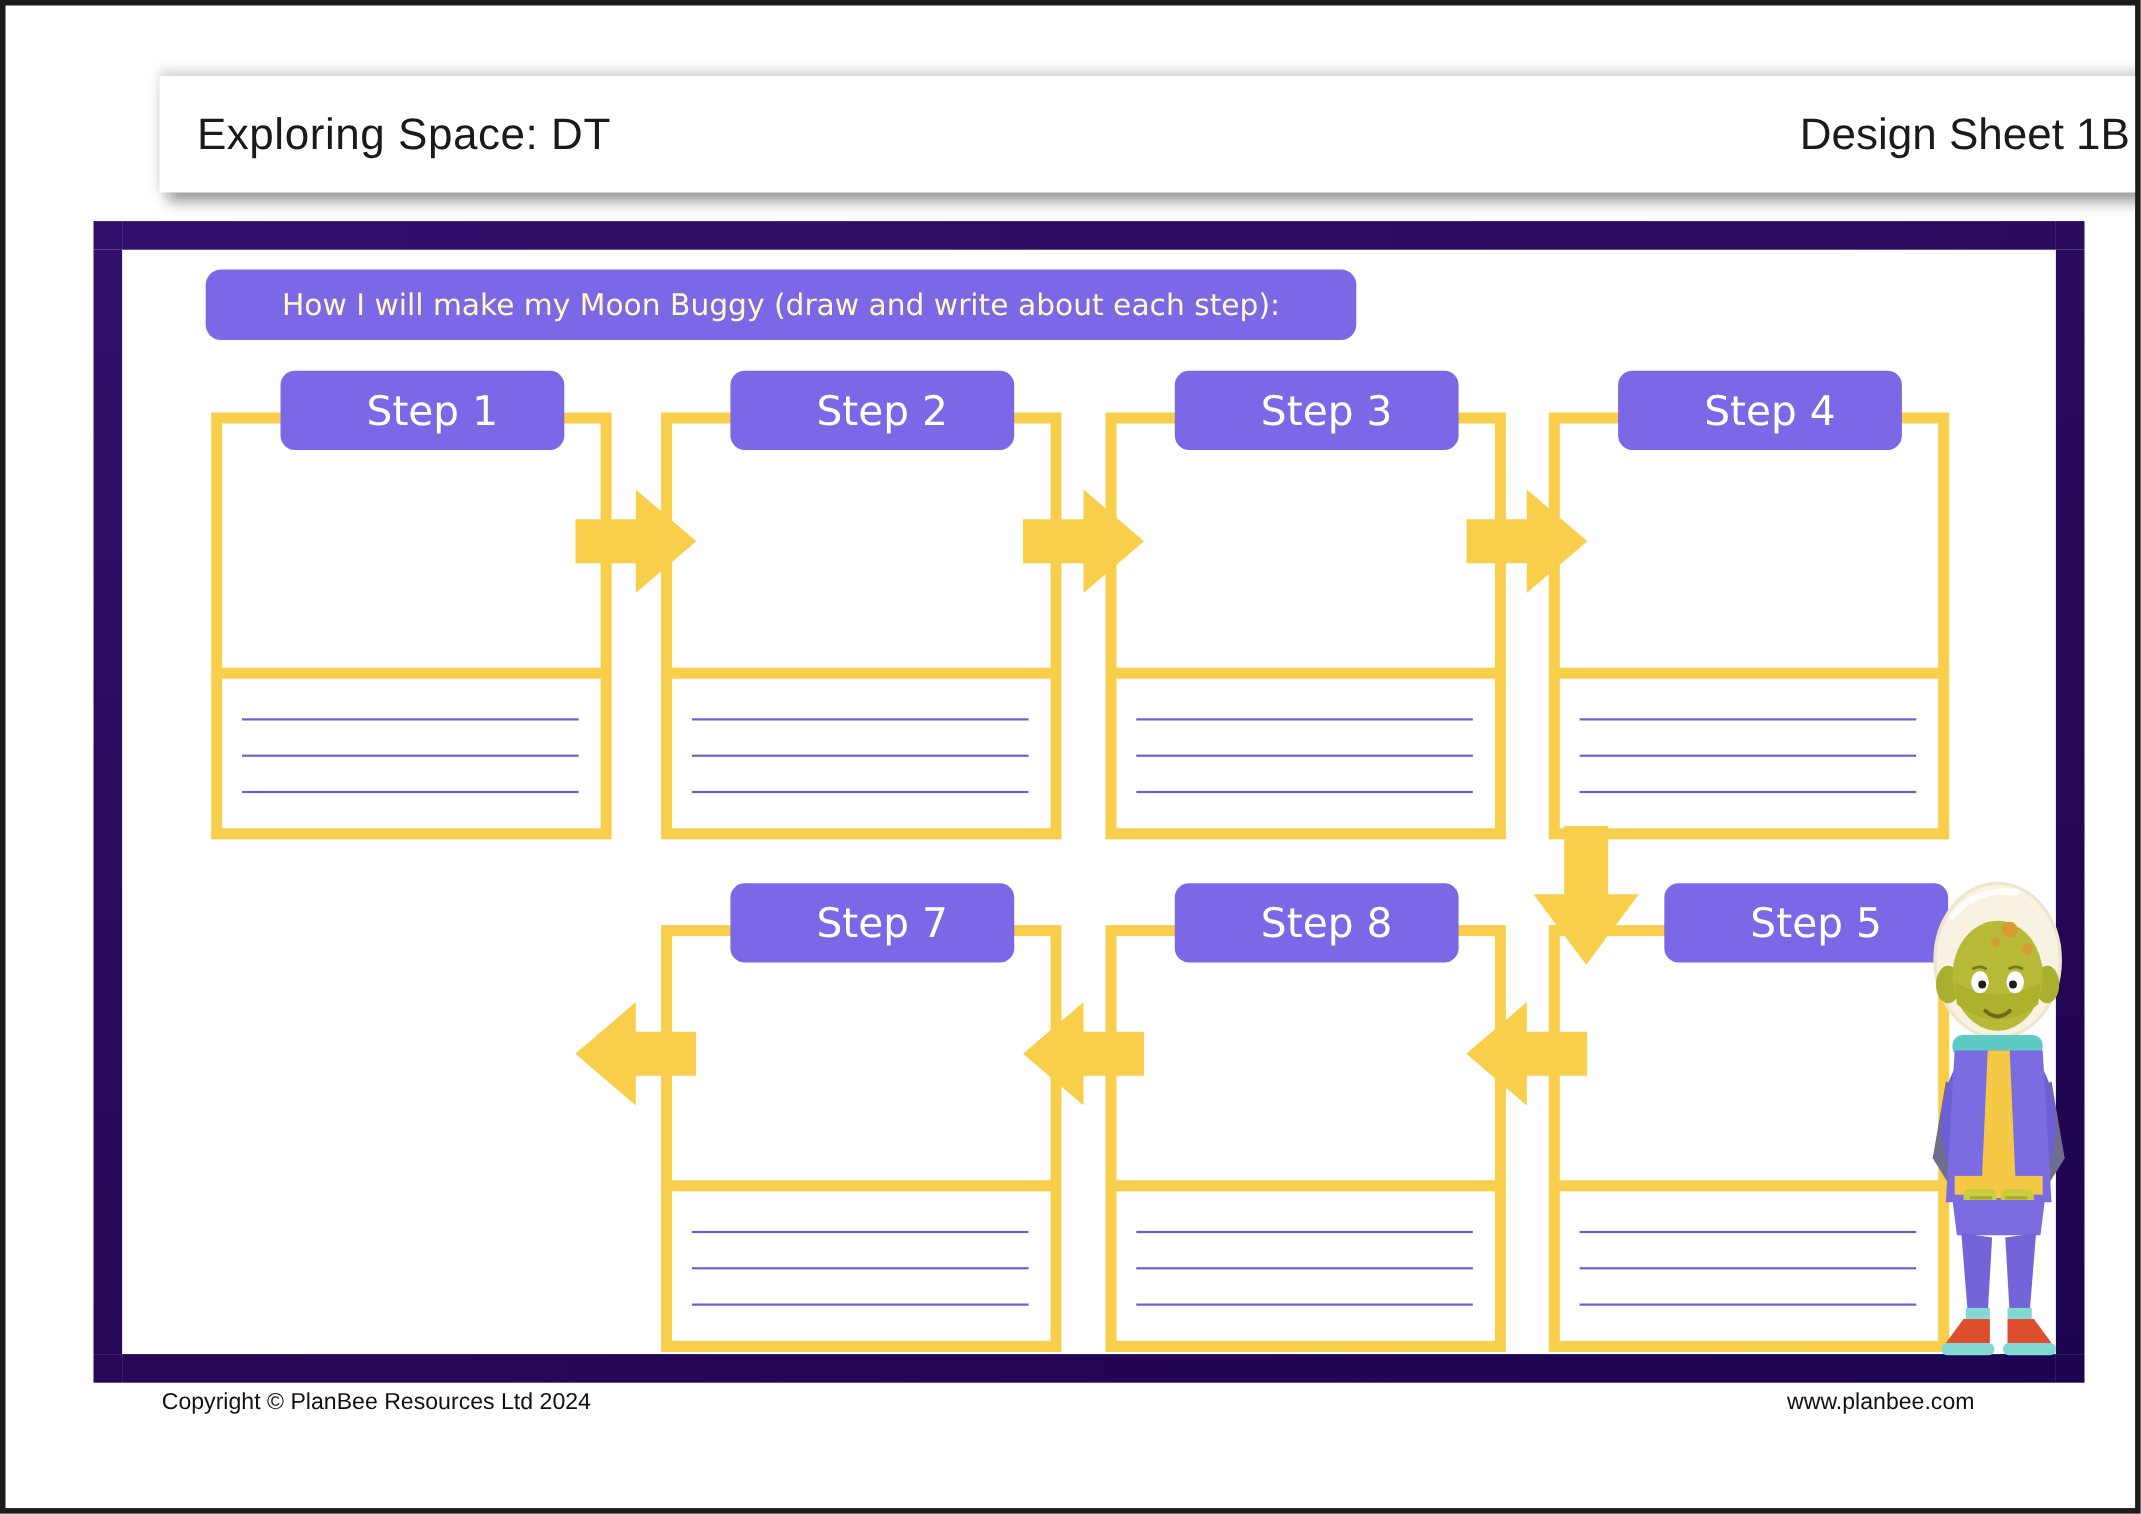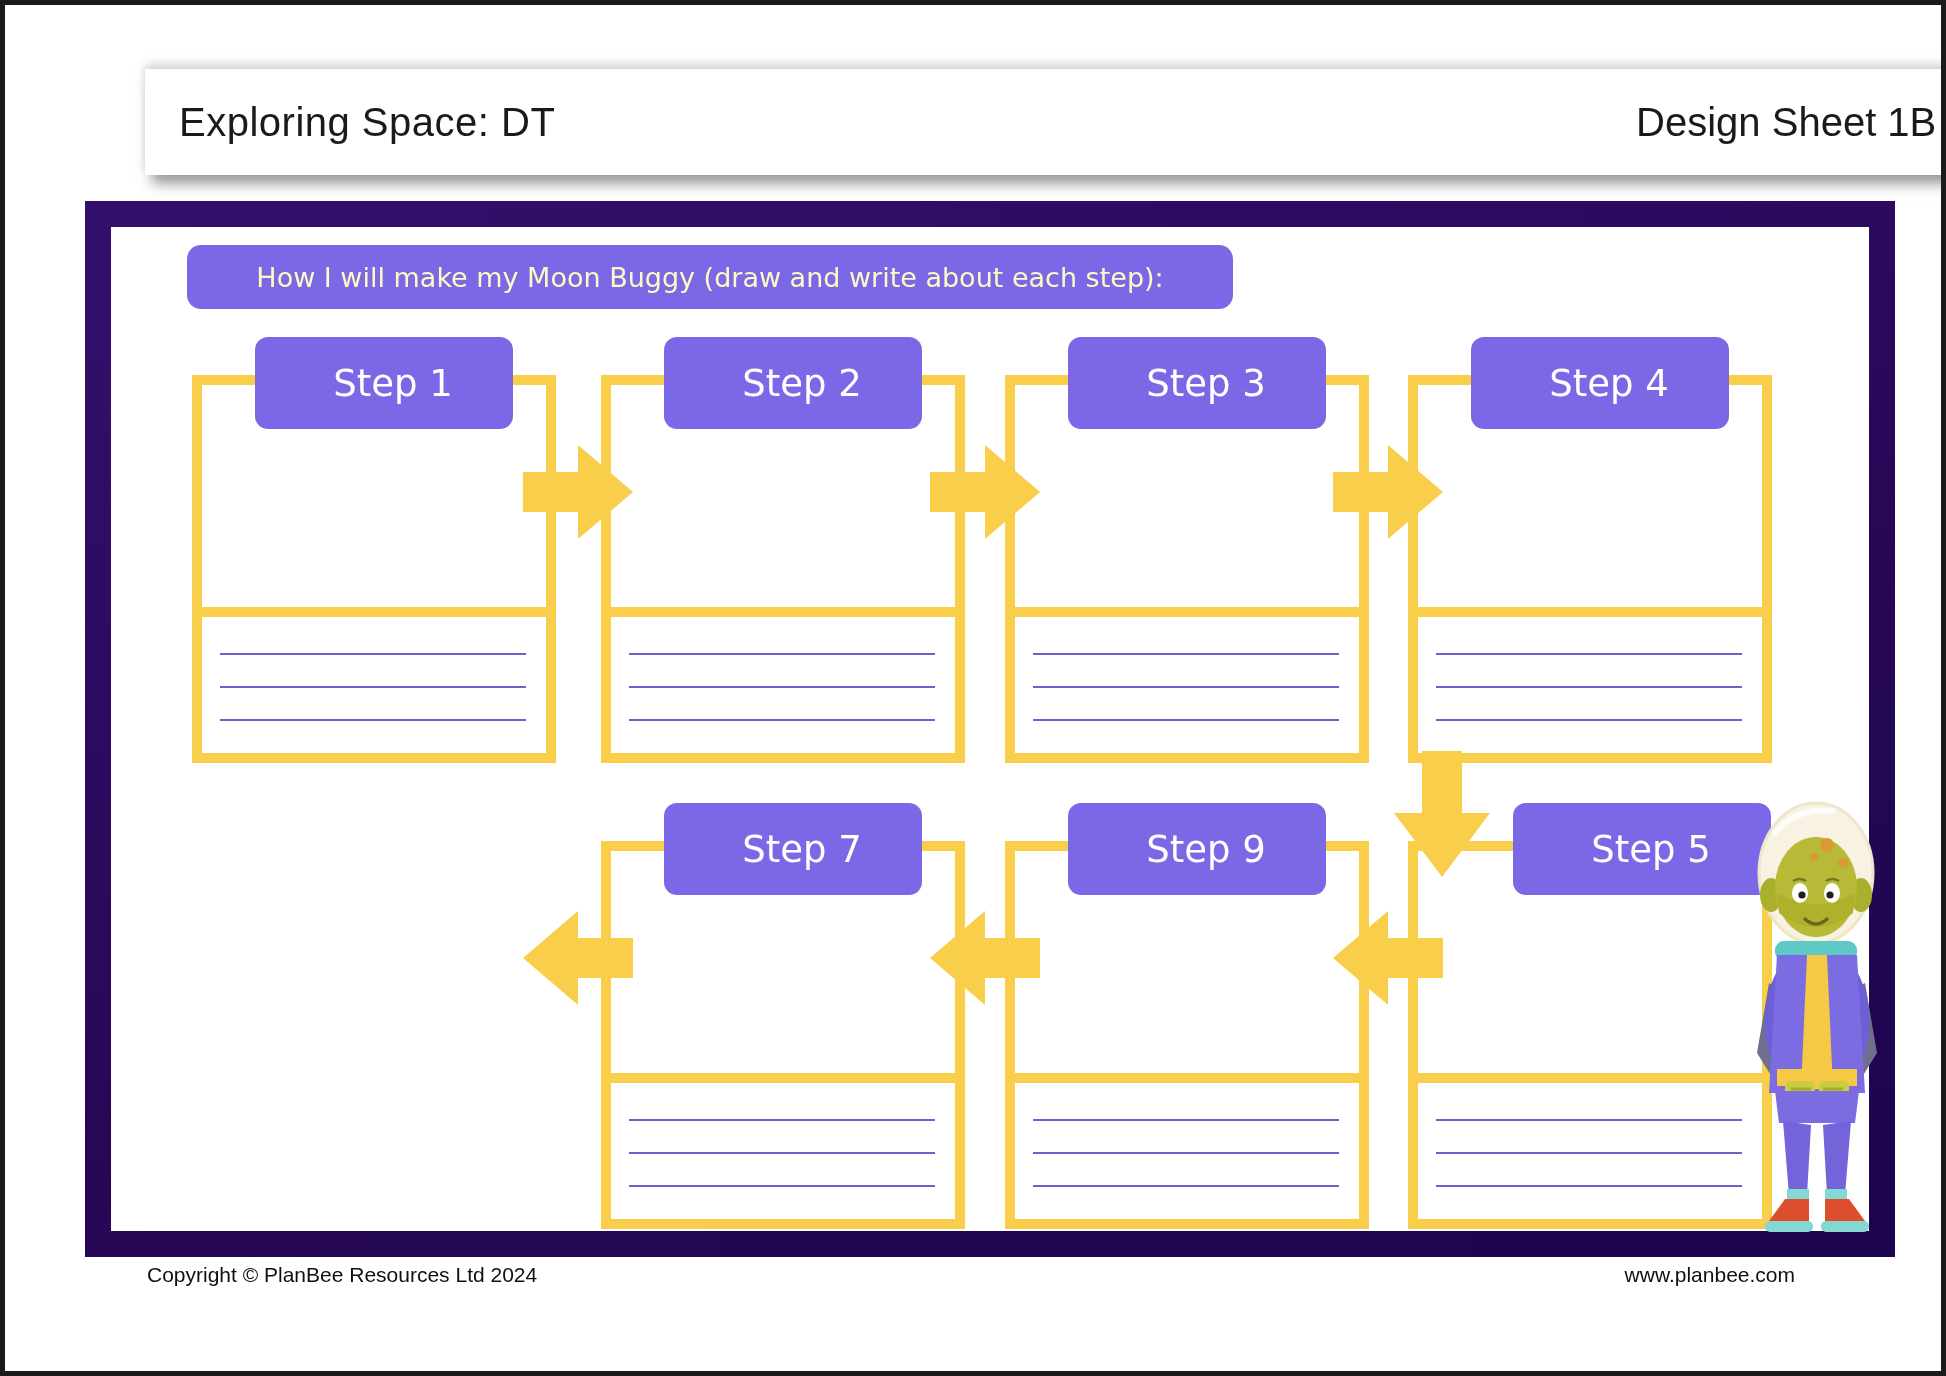--- a/index.html
+++ b/index.html
@@ -37,21 +37,21 @@
     background:var(--purple);border-radius:14px;color:#fef9c3;
     font-family:"DejaVu Sans",sans-serif;font-size:27px;
     display:flex;align-items:center;justify-content:center;z-index:4;
   }
   
   .step-box{
     position:absolute;width:364px;height:388px;
     border:10px solid var(--yellow);background:#fff;z-index:4;
   }
   .step-label{
-    position:absolute;top:-48px;left:53px;width:258px;height:92px;
+    position:absolute;top:-48px;left:53px;width:258px;height:72px;
     background:var(--purple);border-radius:13px;color:#fff;
     font-family:"DejaVu Sans",sans-serif;font-size:37px;
     display:flex;align-items:center;justify-content:center;z-index:6;padding-left:18px;
   }
   .step-label.offset-right{left:95px;}
   .drawing-area{position:absolute;left:0;right:0;top:0;height:222px;}
   .box-divider{position:absolute;left:-2px;right:-2px;top:222px;height:10px;background:var(--yellow);}
   .writing-area{position:absolute;left:0;right:0;top:232px;bottom:0;}
   .writing-line{position:absolute;left:18px;right:20px;height:2px;background:var(--wline);}
   
@@ -129,21 +129,21 @@
     <div class="step-label">Step 7</div>
     <div class="drawing-area"></div>
     <div class="box-divider"></div>
     <div class="writing-area">
         <div class="writing-line" style="top: 36px;"></div>
         <div class="writing-line" style="top: 69px;"></div>
         <div class="writing-line" style="top: 102px;"></div>
       </div>
   </div>
   <div class="step-box r2 c3">
-    <div class="step-label">Step 9</div>
+    <div class="step-label">Step 8</div>
     <div class="drawing-area"></div>
     <div class="box-divider"></div>
     <div class="writing-area">
         <div class="writing-line" style="top: 36px;"></div>
         <div class="writing-line" style="top: 69px;"></div>
         <div class="writing-line" style="top: 102px;"></div>
       </div>
   </div>
   <div class="step-box r2 c4">
     <div class="step-label offset-right">Step 5</div>

